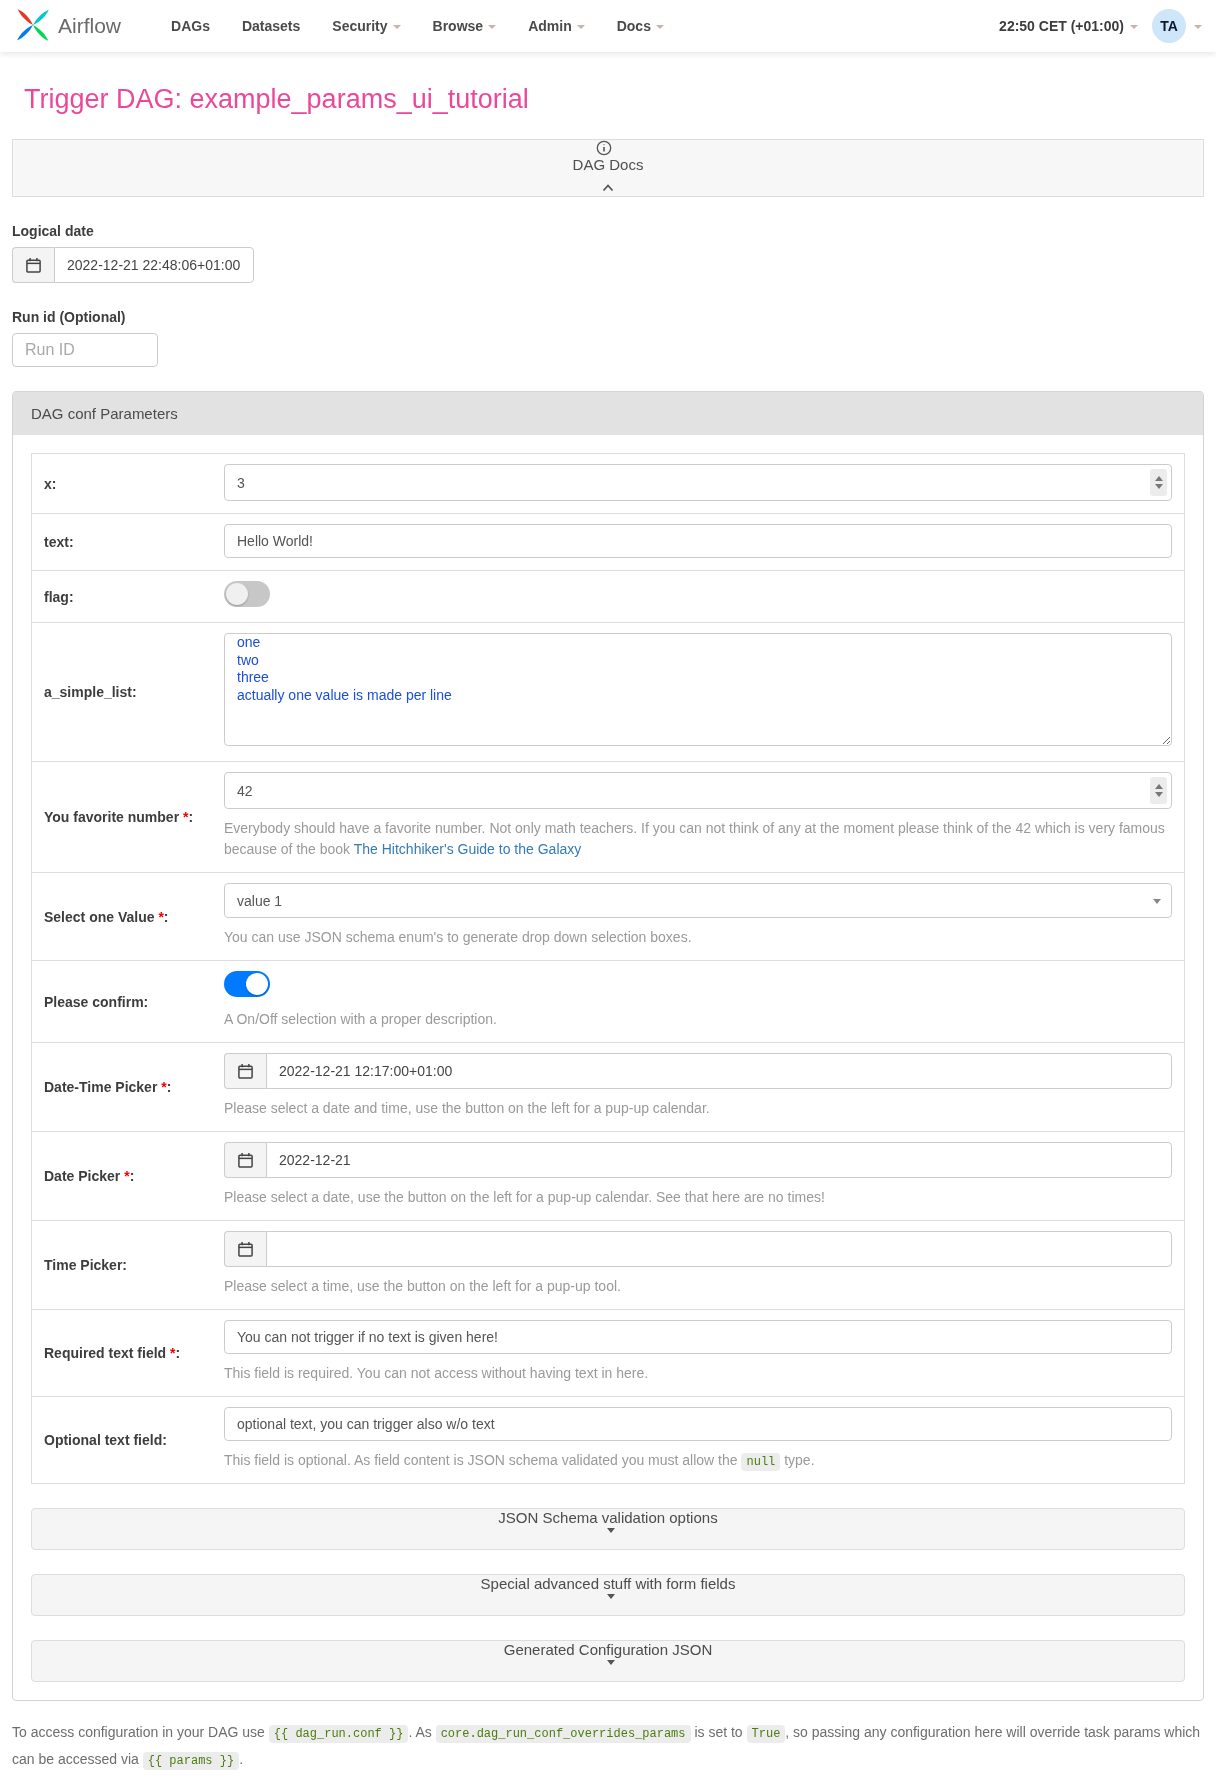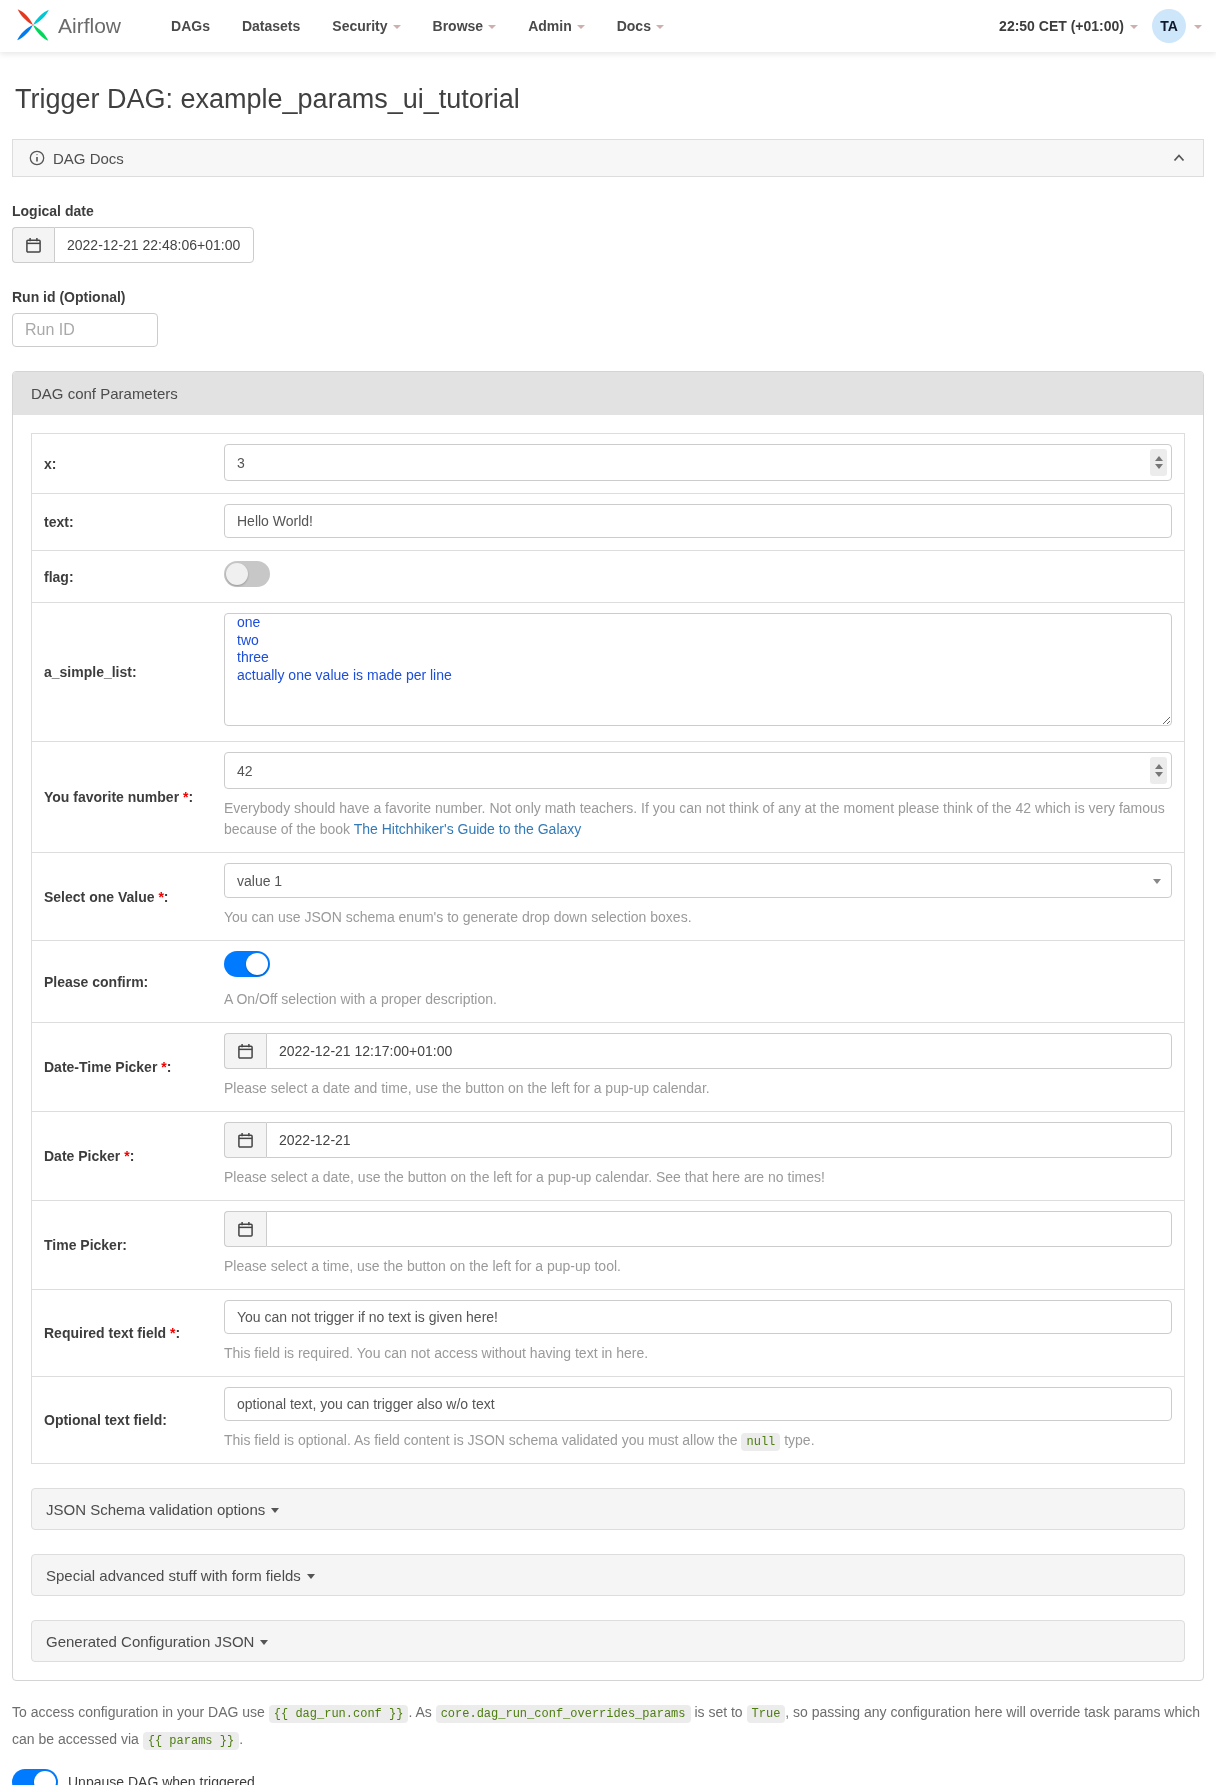--- a/index.html
+++ b/index.html
@@ -14,24 +14,24 @@
   .nav-item { display:flex; align-items:center; gap:5px; margin:0 16px; font-weight:bold; color:#4a4a4a; font-size:14px; cursor:pointer; }
   .caret-down { width:0; height:0; border-left:4px solid transparent; border-right:4px solid transparent; border-top:4px solid #cfaeae; margin-top:2px; }
   .nav-right { margin-left:auto; display:flex; align-items:center; gap:14px; }
   .clock { display:flex; align-items:center; gap:6px; font-weight:bold; color:#3d3d3d; cursor:pointer; }
   .user-menu { display:flex; align-items:center; gap:8px; cursor:pointer; }
   .avatar { width:34px; height:34px; border-radius:50%; background:#cde6fa; color:#0f172a; font-weight:bold;
             display:flex; align-items:center; justify-content:center; font-size:14px; }
 
   
   .content { padding:0 12px 30px; }
-  h1.title { font-size:27px; font-weight:normal; color:#404040; margin:32px 3px 24px; }
-
-  .docs-bar { height:38px; background:#f7f7f7; border:1px solid #ddd; border-radius:0;
-              display:flex; align-items:center; padding:0 16px; color:#4f4f4f; font-size:15px; cursor:pointer; }
+  h1.title { font-size:27px; font-weight:normal; color:#ec4899; margin:32px 12px 24px; }
+
+  .docs-bar { height:58px; background:#f7f7f7; border:1px solid #ddd; border-radius:0;
+              display:flex; align-items:center; padding:0 16px; color:#4f4f4f; font-size:15px; cursor:pointer;flex-direction:column; }
   .docs-bar .grow { flex:1; }
   .icon-info { width:16px; height:16px; margin-right:8px; }
   .icon-chevron { width:16px; height:16px; }
 
   .field-label { font-weight:bold; color:#3d3d3d; margin:26px 0 8px; font-size:14px; }
 
   .input-group { display:flex; align-items:stretch; }
   .addon { width:42px; background:#f4f4f4; border:1px solid #ccc; border-right:none; border-radius:4px 0 0 4px;
            display:flex; align-items:center; justify-content:center; cursor:pointer; }
   .icon-cal { width:17px; height:17px; }
@@ -80,21 +80,21 @@
   .toggle.off .knob { left:2px; background:#f0f0f0; }
   .toggle.on { background:#007bff; }
   .toggle.on .knob { right:2px; background:#fff; }
 
   .desc { color:#9a9a9a; margin-top:9px; line-height:1.5; }
   .desc a { color:#337ab7; text-decoration:none; cursor:pointer; }
   code.chip { font-family:"Liberation Mono","DejaVu Sans Mono",monospace; font-size:12px; background:#ececec;
               color:#4d7c0f; padding:2px 5px; border-radius:4px; }
 
   .accordion { margin-top:24px; height:42px; background:#f5f5f5; border:1px solid #ddd; border-radius:4px;
-               display:flex; align-items:center; padding:0 14px; font-size:15px; color:#4c4c4c; cursor:pointer; }
+               display:flex; align-items:center; padding:0 14px; font-size:15px; color:#4c4c4c; cursor:pointer;flex-direction:column; }
   .acc-caret { width:0; height:0; border-left:4px solid transparent; border-right:4px solid transparent;
                border-top:5px solid #555; margin-left:6px; margin-top:2px; }
 
   
   .foot-note { margin-top:18px; color:#6e6e6e; line-height:1.9; }
   .unpause { margin-top:16px; display:flex; align-items:center; gap:10px; color:#3d3d3d; }
 </style>
 </head>
 <body>
 

